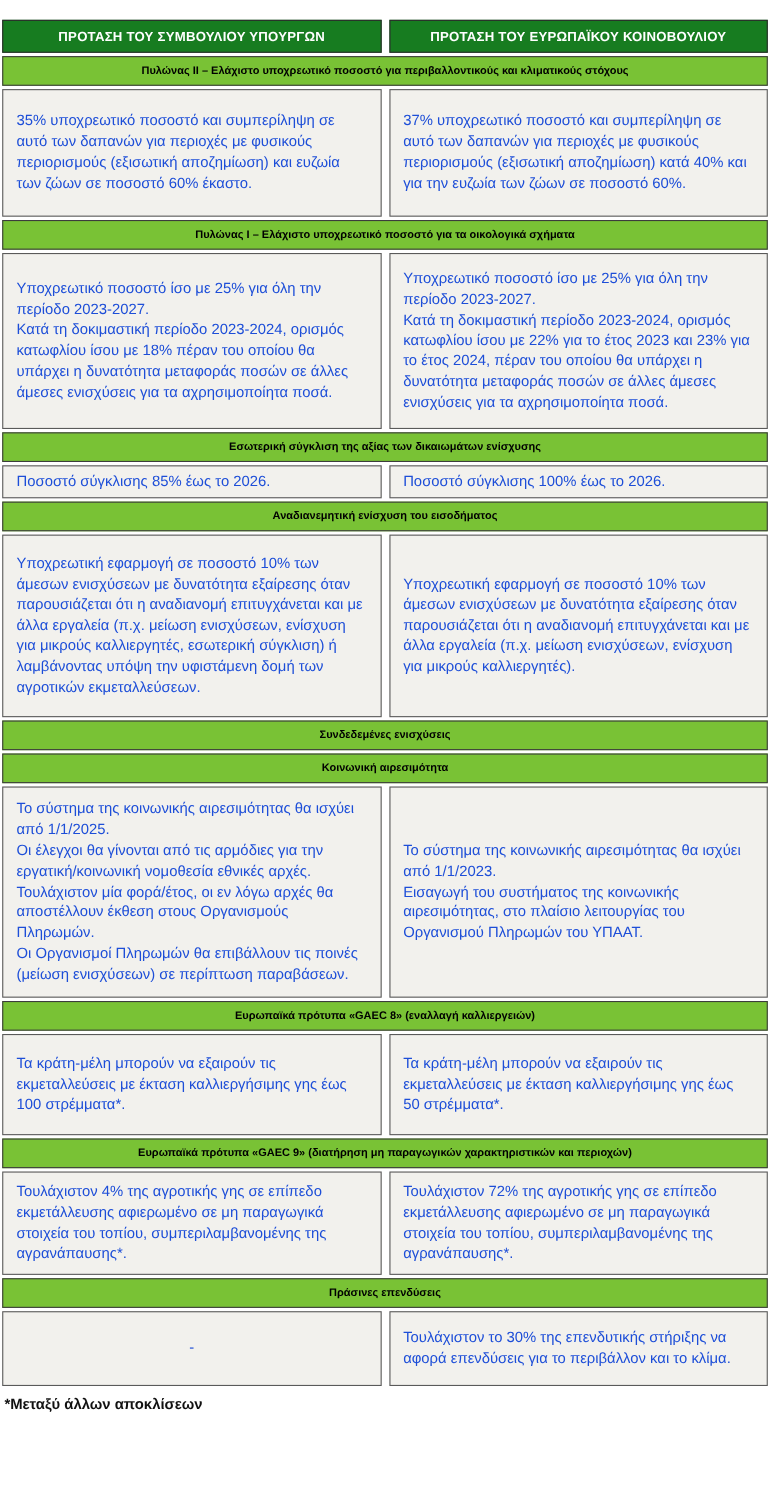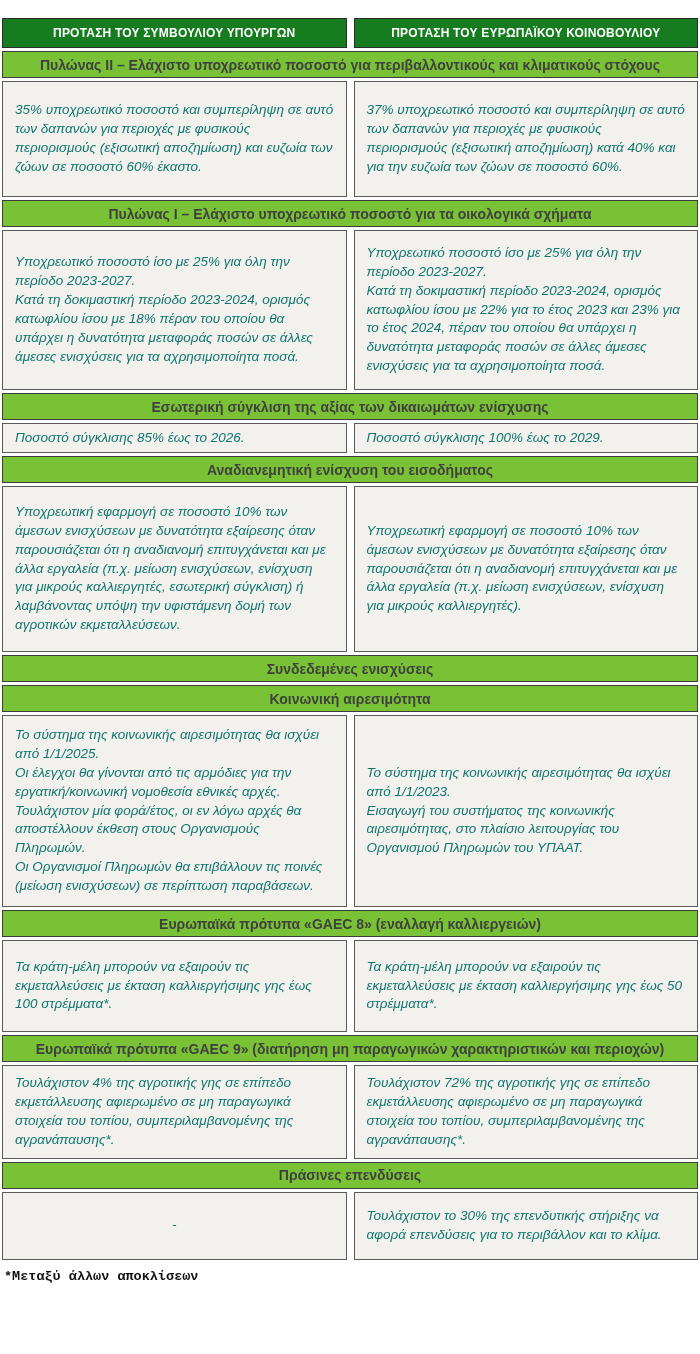--- a/index.html
+++ b/index.html
@@ -33,69 +33,67 @@
     align-items: center;
     justify-content: center;
     min-height: 30px;
     padding: 2px 6px;
     box-sizing: border-box;
   }
   
   .section-bar {
     background: #79c235;
     border: 1px solid #3c3c3c;
-    color: #404040;
+    color: #000000;
     font-weight: bold;
-    font-size: 14px;
+    font-size: 10px;
     text-align: center;
     display: flex;
     align-items: center;
     justify-content: center;
     min-height: 27px;
     padding: 2px 6px;
     box-sizing: border-box;
     margin: 3px 0;
   }
   
   .row {
     display: grid;
     grid-template-columns: 1fr 1fr;
     gap: 7px;
   }
   .cell {
     background: #f2f1ed;
     border: 1px solid #5a5a5a;
-    color: #0f766e;
+    color: #1d4ed8;
     font-size: 13.5px;
     line-height: 1.4;
     padding: 8px 12px;
     display: flex;
     align-items: center;
     box-sizing: border-box;
     white-space: pre-line;
-    font-style: italic;
   }
   .cell.dash { justify-content: center; }
   .r1 .cell { min-height: 116px; }
   .r2 .cell { min-height: 160px; }
   .r3 .cell { min-height: 30px; padding-top: 4px; padding-bottom: 4px; }
   .r4 .cell { min-height: 166px; }
   .r5 .cell { min-height: 56px; }
   .r6 .cell { min-height: 192px; }
   .r7 .cell { min-height: 92px; }
   .r8 .cell { min-height: 92px; }
   .r9 .cell { min-height: 68px; }
   
   .footnote {
     margin-top: 9px;
     padding-left: 2px;
     font-weight: bold;
     font-size: 13.5px;
     color: #111111;
-    font-family: Liberation Mono, monospace;
   }
 </style>
 </head>
 <body>
 
 <div class="page">
 
   <div class="header-row">
     <div class="header-cell">ΠΡΟΤΑΣΗ ΤΟΥ ΣΥΜΒΟΥΛΙΟΥ ΥΠΟΥΡΓΩΝ</div>
     <div class="header-cell">ΠΡΟΤΑΣΗ ΤΟΥ ΕΥΡΩΠΑΪΚΟΥ ΚΟΙΝΟΒΟΥΛΙΟΥ</div>
@@ -116,21 +114,21 @@
 Κατά τη δοκιμαστική περίοδο 2023-2024, ορισμός κατωφλίου ίσου με 18% πέραν του οποίου θα υπάρχει η δυνατότητα μεταφοράς ποσών σε άλλες άμεσες ενισχύσεις για τα αχρησιμοποίητα ποσά.</div>
       <div class="cell">Υποχρεωτικό ποσοστό ίσο με 25% για όλη την περίοδο 2023-2027.
 Κατά τη δοκιμαστική περίοδο 2023-2024, ορισμός κατωφλίου ίσου με 22% για το έτος 2023 και 23% για το έτος 2024, πέραν του οποίου θα υπάρχει η δυνατότητα μεταφοράς ποσών σε άλλες άμεσες ενισχύσεις για τα αχρησιμοποίητα ποσά.</div>
     </div>
   </div>
 
   <div class="section">
     <div class="section-bar">Εσωτερική σύγκλιση της αξίας των δικαιωμάτων ενίσχυσης</div>
     <div class="row r3">
       <div class="cell">Ποσοστό σύγκλισης 85% έως το 2026.</div>
-      <div class="cell">Ποσοστό σύγκλισης 100% έως το 2029.</div>
+      <div class="cell">Ποσοστό σύγκλισης 100% έως το 2026.</div>
     </div>
   </div>
 
   <div class="section">
     <div class="section-bar">Αναδιανεμητική ενίσχυση του εισοδήματος</div>
     <div class="row r4">
       <div class="cell">Υποχρεωτική εφαρμογή σε ποσοστό 10% των άμεσων ενισχύσεων με δυνατότητα εξαίρεσης όταν παρουσιάζεται ότι η αναδιανομή επιτυγχάνεται και με άλλα εργαλεία (π.χ. μείωση ενισχύσεων, ενίσχυση για μικρούς καλλιεργητές, εσωτερική σύγκλιση) ή λαμβάνοντας υπόψη την υφιστάμενη δομή των αγροτικών εκμεταλλεύσεων.</div>
       <div class="cell">Υποχρεωτική εφαρμογή σε ποσοστό 10% των άμεσων ενισχύσεων με δυνατότητα εξαίρεσης όταν παρουσιάζεται ότι η αναδιανομή επιτυγχάνεται και με άλλα εργαλεία (π.χ. μείωση ενισχύσεων, ενίσχυση για μικρούς καλλιεργητές).</div>
     </div>
   </div>

